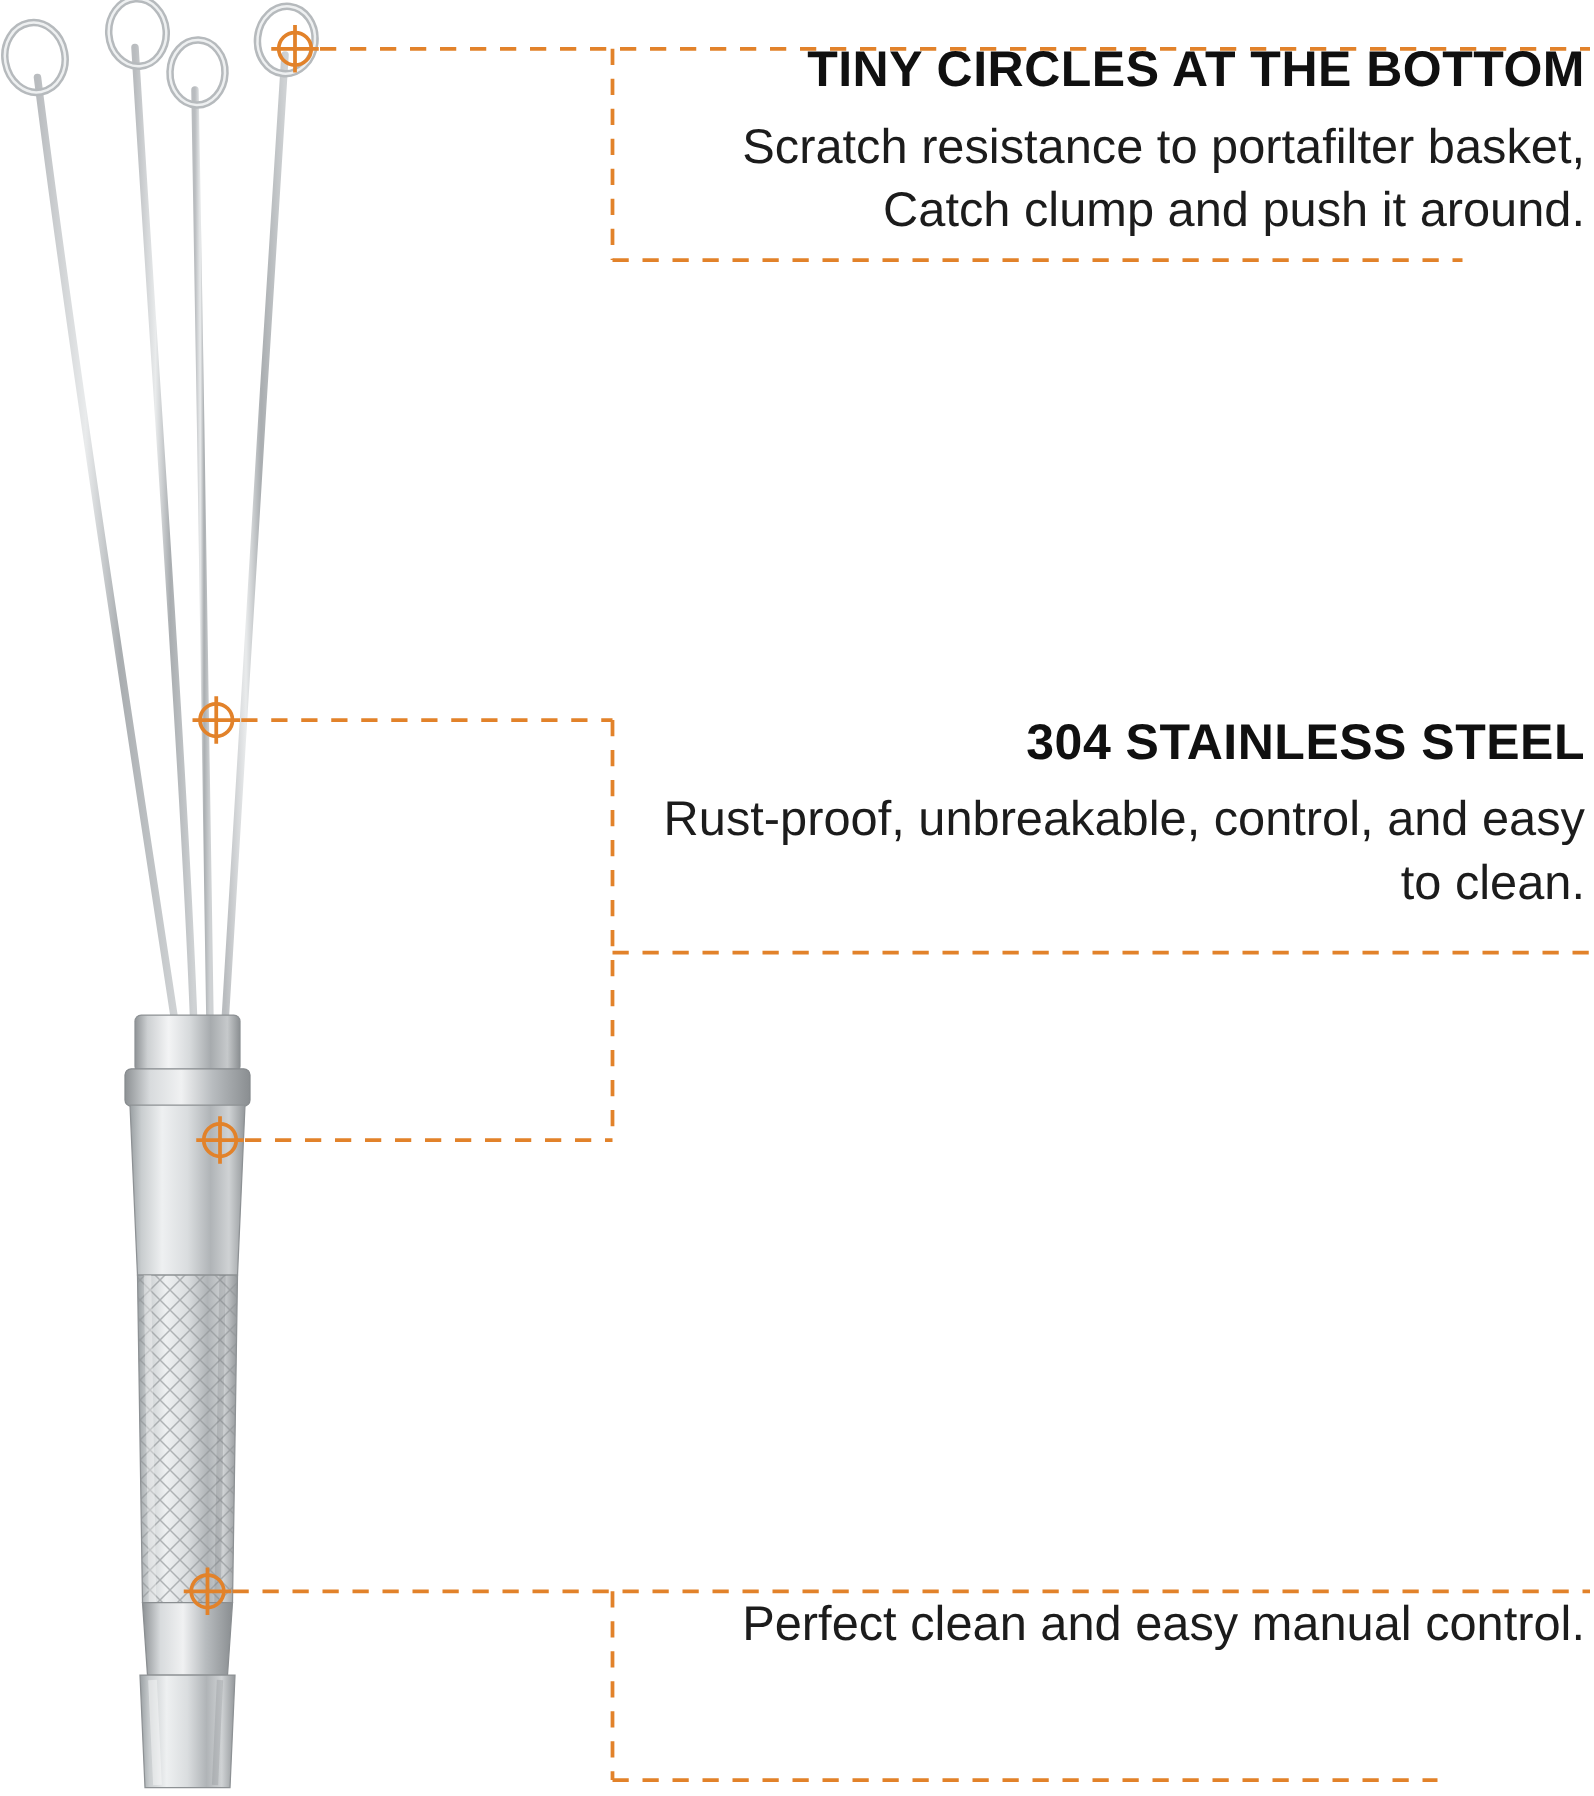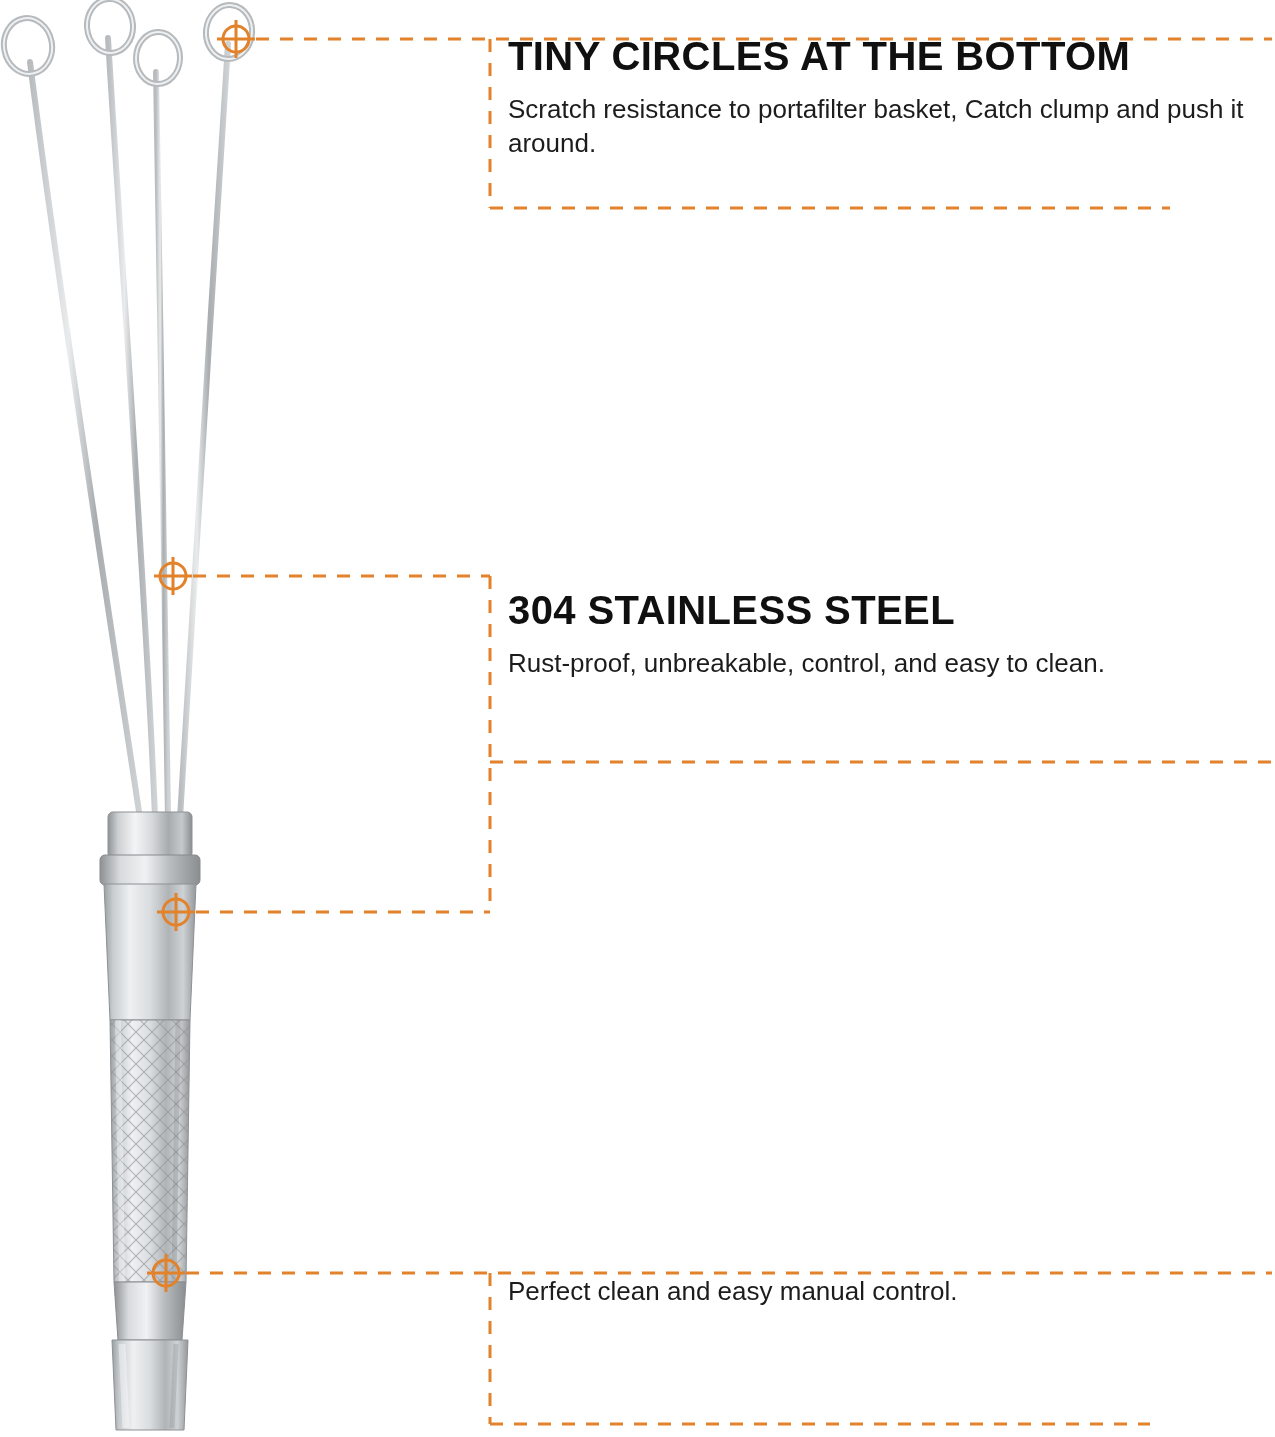--- a/index.html
+++ b/index.html
@@ -13,20 +13,21 @@
     height: 1437px;
     position: relative;
     overflow: hidden;
     color: #1a1a1a;
   }
   #stage {
     position: absolute;
     left: 0; top: 0;
     width: 1275px;
     height: 1419px;
+    text-align: right;
   }
   svg.layer {
     position: absolute;
     left: 0; top: 0;
     width: 1275px;
     height: 1437px;
     pointer-events: none;
   }
   .callout {
     position: absolute;
@@ -34,28 +35,28 @@
   .callout-title {
     font-size: 40px;
     font-weight: bold;
     letter-spacing: 0.4px;
     color: #101010;
     line-height: 1.1;
     margin: 0 0 14px 0;
     white-space: nowrap;
   }
   .callout-body {
-    font-size: 26px;
+    font-size: 39px;
     font-weight: normal;
     color: #1c1c1c;
     line-height: 1.32;
     margin: 0;
   }
   #callout-1 { left: 508px; top: 34px; width: 760px; }
-  #callout-2 { left: 508px; top: 588px; width: 760px; }
+  #callout-2 { left: 508px; top: 572px; width: 760px; }
   #callout-3 { left: 508px; top: 1274px; width: 760px; }
 </style>
 </head>
 <body>
 
 <div id="stage">
 
   <svg class="layer" viewBox="0 0 1275 1437">
     <defs>
       <linearGradient id="needleGrad" x1="0" y1="0" x2="1" y2="0">

